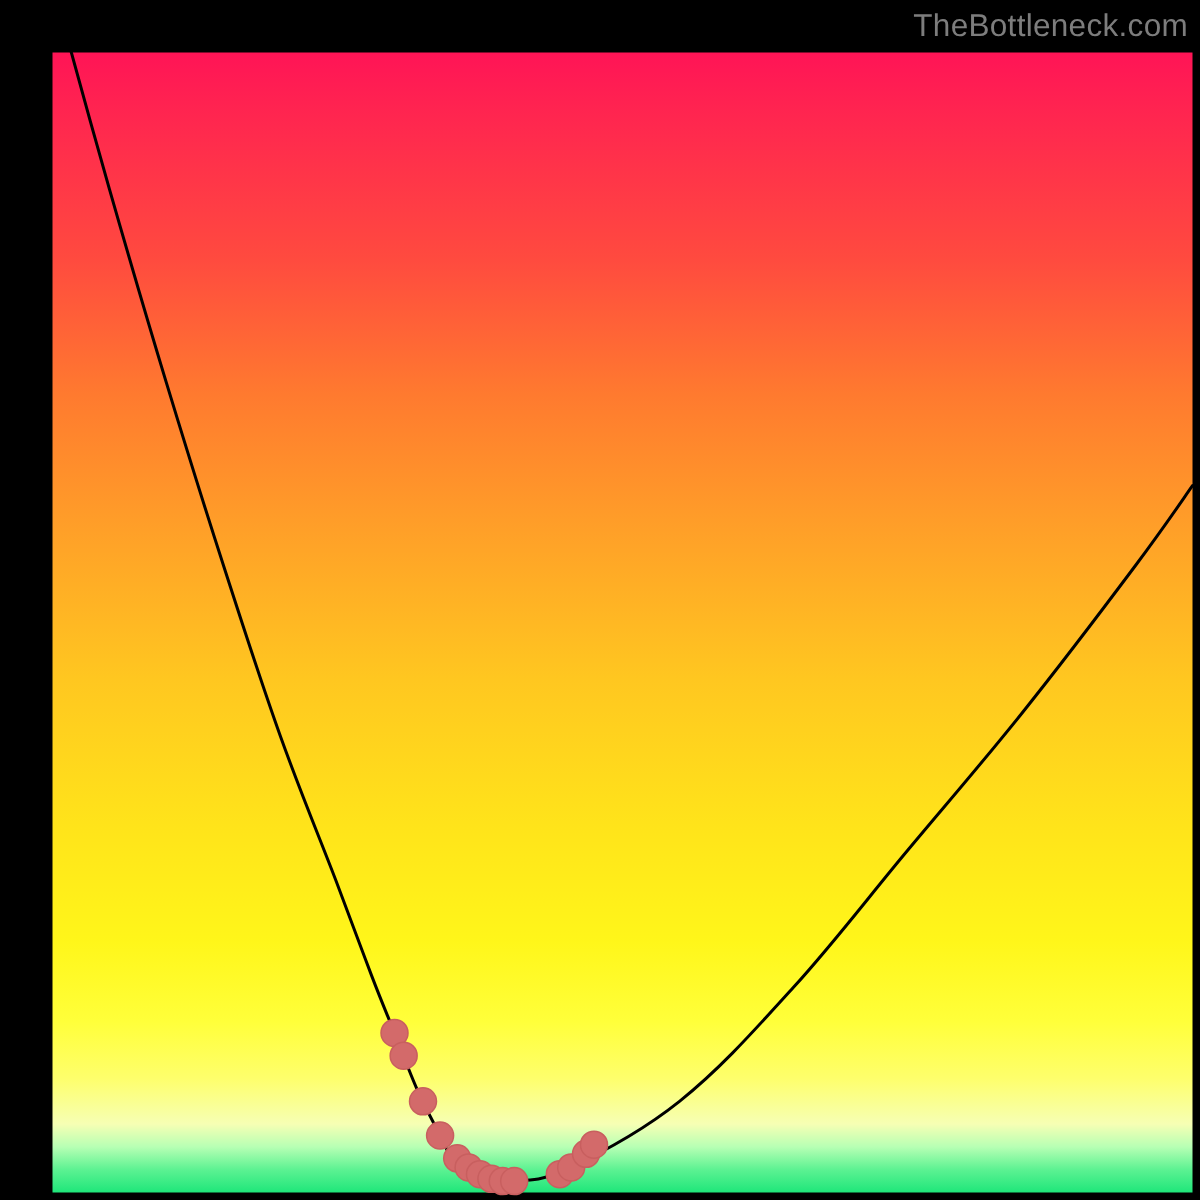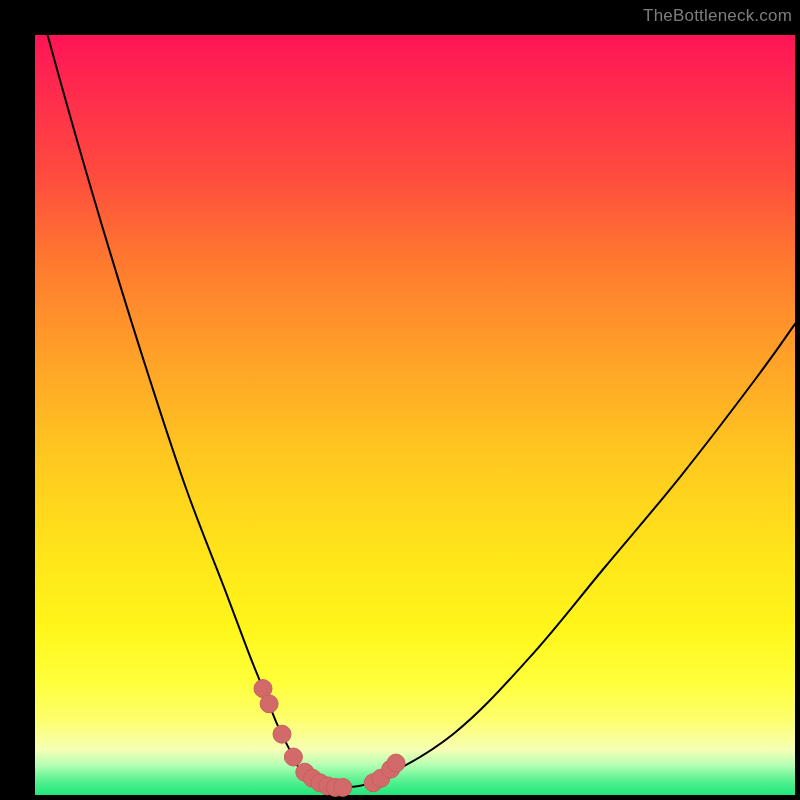--- a/index.html
+++ b/index.html
@@ -41,21 +41,21 @@
       #b7ffb4 96%,
       #5cf292 98%,
       #1fe67a 100%
     );
   }
   .watermark {
     position: absolute;
     top: 6px;
     right: 8px;
     color: #7d7d7d;
-    font-size: 17px;
+    font-size: 21px;
     font-weight: 400;
     letter-spacing: 0.2px;
     z-index: 5;
   }
   svg.curve {
     position: absolute;
     left: 0;
     top: 0;
     width: 760px;
     height: 760px;

